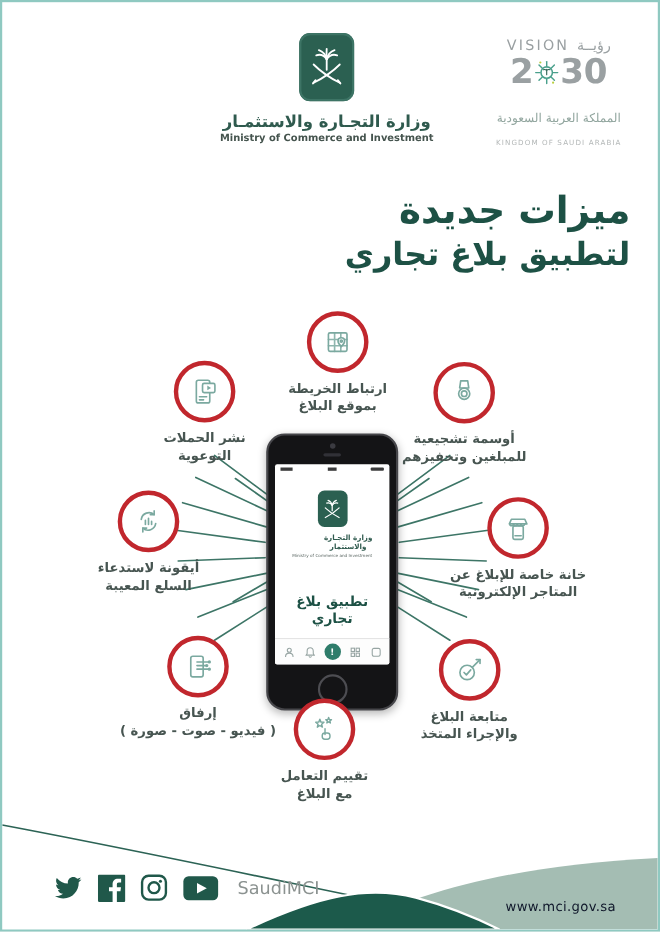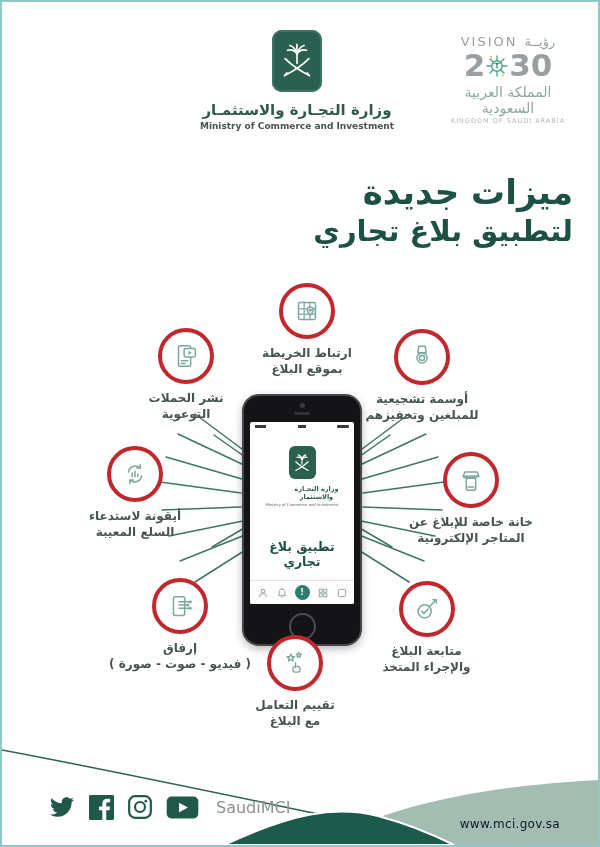--- a/index.html
+++ b/index.html
@@ -12,22 +12,22 @@
           display:flex;align-items:center;justify-content:center;box-shadow:inset 0 0 0 2px #3d7465;}
   .m-name-ar{margin-top:9px;font-size:15px;font-weight:bold;color:#2f5a4e;}
   .m-name-en{margin-top:2px;font-size:9px;font-weight:bold;color:#45544e;}
 
   .vision{position:absolute;left:436px;top:32px;width:140px;text-align:center;}
   .v-row1{display:flex;justify-content:center;align-items:baseline;gap:7px;
           font-size:13px;color:#9aa0a2;letter-spacing:2px;}
   .v-row1 .ar{letter-spacing:0;}
   .v-row2{display:flex;justify-content:center;align-items:center;font-size:31px;font-weight:bold;
           color:#9aa0a2;line-height:1;margin-top:1px;}
-  .v-row3{font-size:14px;color:#92a69f;margin-top:3px;}
-  .v-row4{font-size:6.5px;color:#b3b7b7;letter-spacing:1px;margin-top:1px;}
+  .v-row3{font-size:11px;color:#92a69f;margin-top:20px;}
+  .v-row4{font-size:6.5px;color:#b3b7b7;letter-spacing:1px;margin-top:12px;}
 
   
   .main-title{position:absolute;right:25px;top:170px;text-align:right;color:#1d5145;font-weight:bold;}
   .main-title .t1{font-size:34px;line-height:1.2;}
   .main-title .t2{font-size:29px;line-height:1.25;}
 
   
   .rays{position:absolute;left:0;top:0;z-index:1;}
 
   

